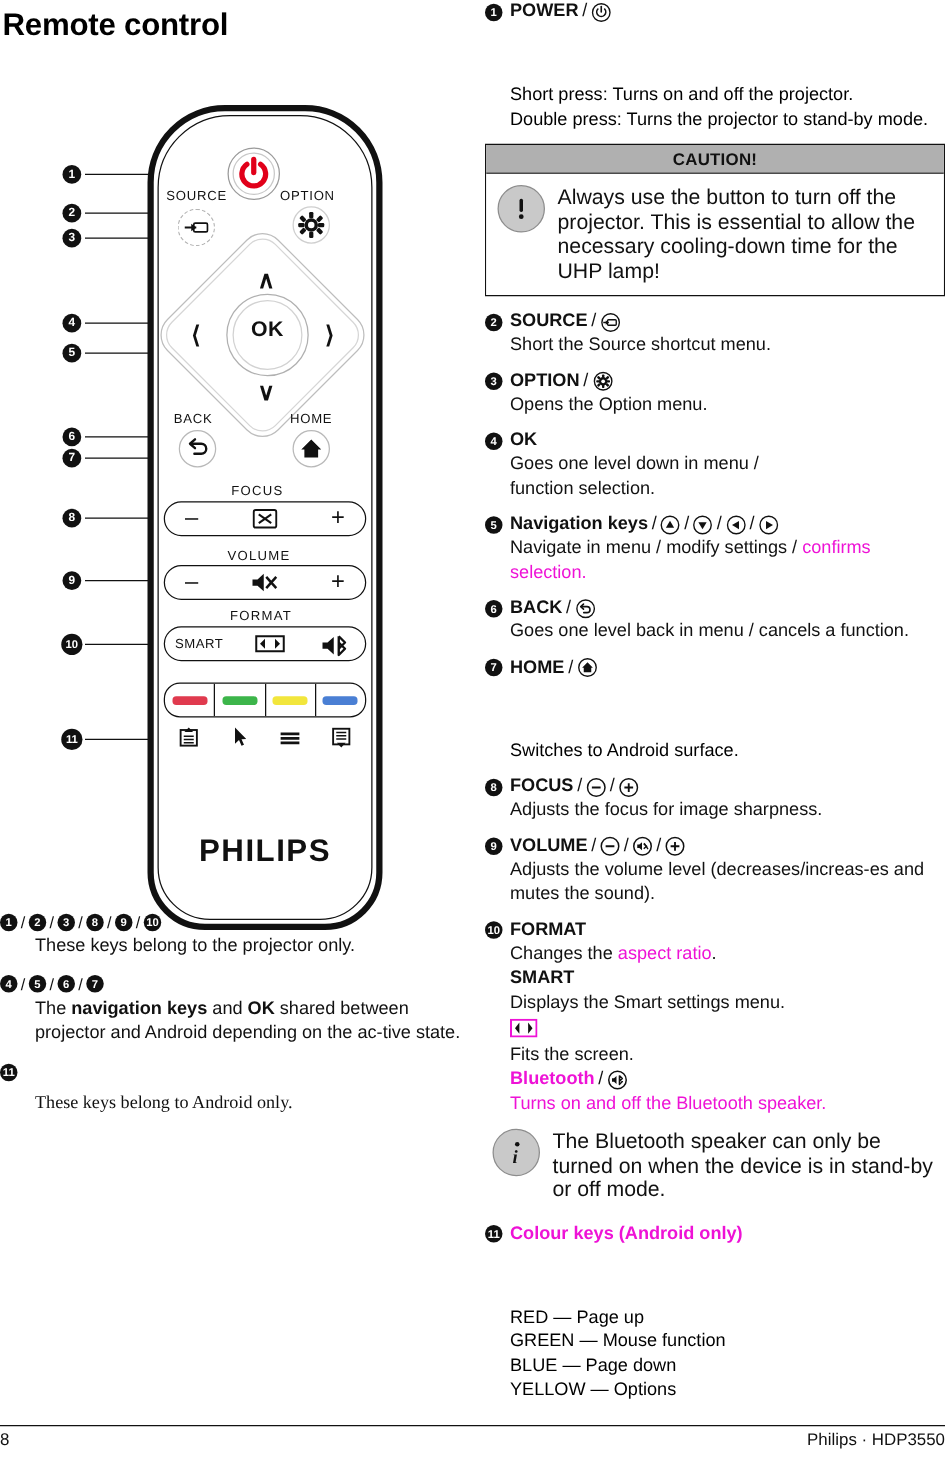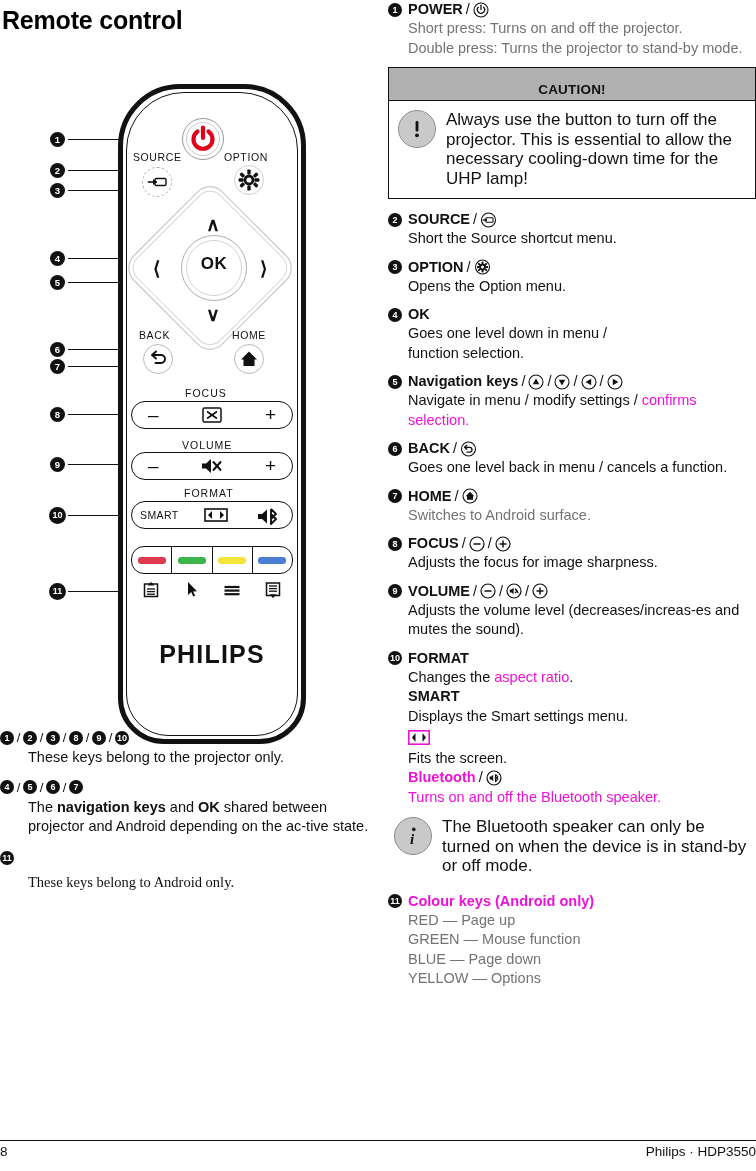--- a/index.html
+++ b/index.html
@@ -97,21 +97,21 @@
   
   .ckrow{position:absolute;left:131px;top:505px;width:162px;height:28px;
     border:1.3px solid #111;border-radius:13px;box-sizing:border-box;display:flex;overflow:hidden;background:#fff;}
   .ckcell{flex:1;display:flex;align-items:center;justify-content:center;border-right:1.3px solid #111;}
   .ckcell:last-child{border-right:none;}
   .ckbar{width:28px;height:7px;border-radius:3px;}
 
   .ficons{position:absolute;left:131px;top:538px;width:162px;height:22px;display:flex;}
   .ficon{flex:1;display:flex;align-items:center;justify-content:center;}
 
-  .philips{position:absolute;left:118px;top:599px;width:188px;text-align:center;
+  .philips{position:absolute;left:118px;top:626px;width:188px;text-align:center;
     font-size:25px;font-weight:bold;letter-spacing:1.2px;color:#111;}
 
   
   .callout{position:absolute;width:15px;height:15px;border-radius:50%;background:#111;
     color:#fff;font-size:9.5px;font-weight:bold;line-height:15px;text-align:center;}
   .callout.wide{width:17px;height:17px;line-height:17px;font-size:9px;}
   .leader{position:absolute;height:0;border-top:1.1px solid #111;}
 
   
   .legend{position:absolute;left:0;top:718px;width:378px;}
@@ -122,27 +122,27 @@
   .lg-body{margin:3px 0 0 28px;font-size:14.5px;line-height:19.5px;color:#111;}
   .lg-body b{font-weight:bold;}
 
   
   .item{position:relative;margin-bottom:9px;}
   .item-head{font-size:14.5px;font-weight:bold;color:#111;line-height:19px;display:flex;align-items:center;flex-wrap:wrap;}
   .item-head .callout-inline{display:inline-block;width:14px;height:14px;border-radius:50%;
     background:#111;color:#fff;font-size:9px;font-weight:bold;line-height:14px;text-align:center;margin-right:6px;flex:0 0 auto;}
   .item-body{margin-left:20px;font-size:14.5px;line-height:19.5px;color:#111;}
   .magenta{color:#ee12d6;}
-  .item-body.magenta{color:#737373;}
+  .item-body.magenta{color:#000000;margin-top:48px;}
   .slash{font-weight:normal;padding:0 3px;}
 
   
   .box{margin:7px 0 11px 0;border:1px solid #111;}
   .box-title{background:#b0b0b0;text-align:center;font-size:13.5px;font-weight:bold;
-    padding:14px 0 3px 0;color:#111;letter-spacing:0.2px;}
+    padding:4px 0 3px 0;color:#111;letter-spacing:0.2px;}
   .box-inner{display:flex;padding:9px 9px 10px 9px;gap:10px;border-top:1px solid #111;background:#fff;}
   .box-icon{flex:0 0 auto;width:36px;height:36px;border-radius:50%;background:#c9c9c9;border:1.5px solid #8d8d8d;
     display:flex;align-items:center;justify-content:center;}
   .box-text{font-size:17px;line-height:19.5px;color:#111;}
 
   .notice-block{margin-top:10px;}
   .notice-title{font-size:14.5px;font-weight:bold;color:#111;}
   .notice-inner{display:flex;gap:10px;margin-top:4px;padding-left:6px;}
 
   .inline-ic{display:inline-flex;vertical-align:-3px;}

